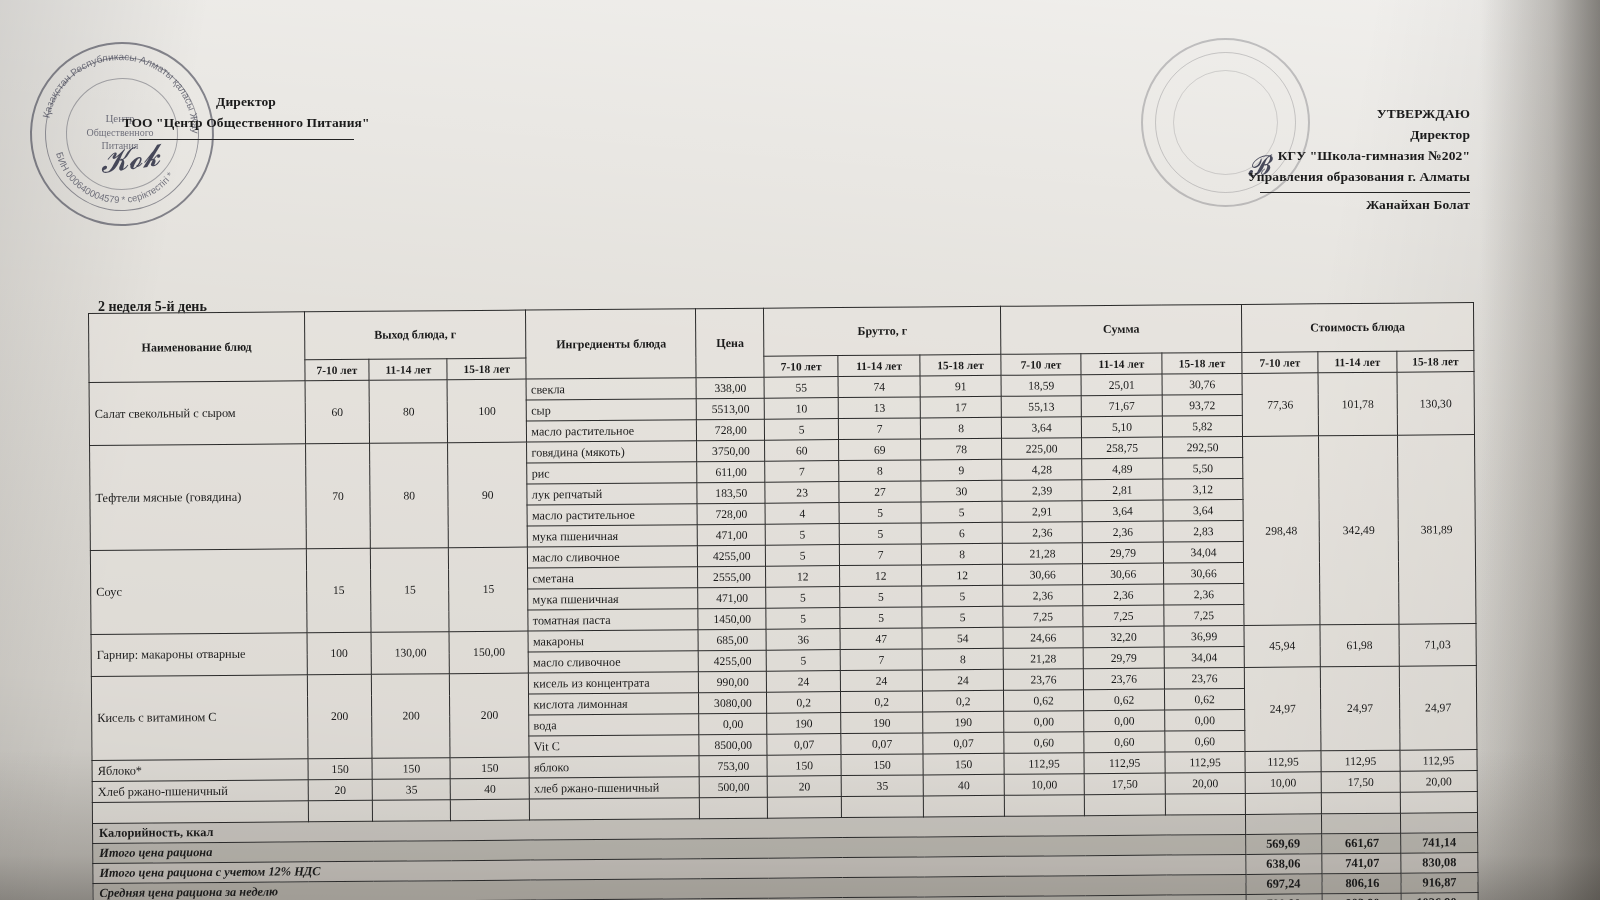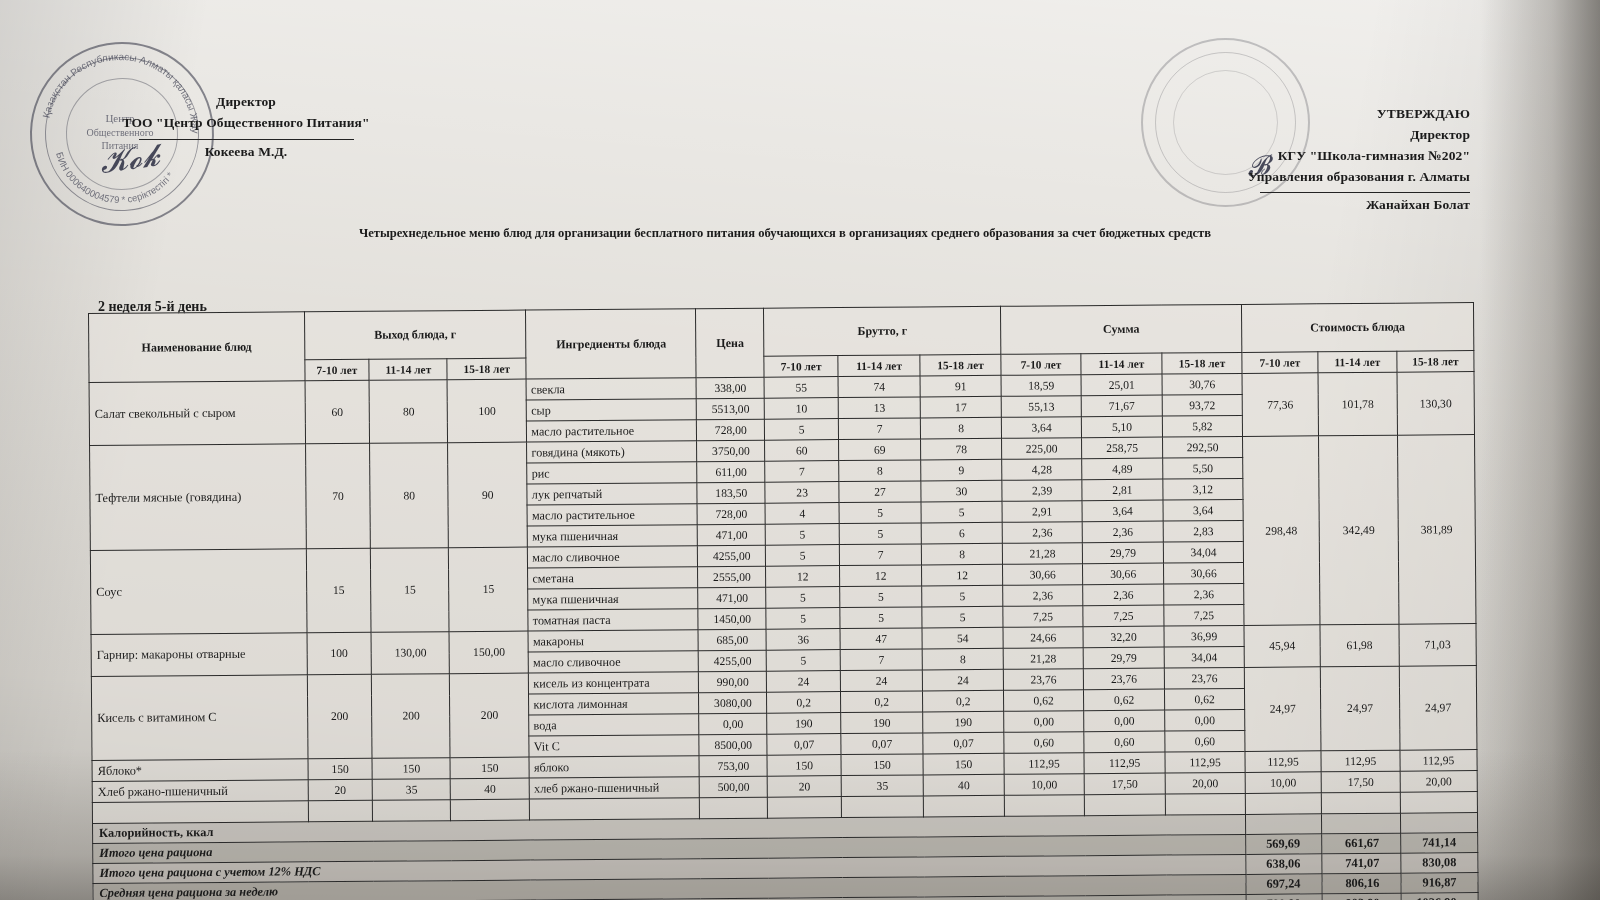--- a/index.html
+++ b/index.html
@@ -97,34 +97,32 @@
   <text x="90" y="107" font-size="10" text-anchor="middle" fill="#2a2c40" font-family="'Liberation Serif',serif">Питания</text>
 </svg>
 <div class="stamp" id="stamp-right"></div>
 <div class="sigscribble" style="left:100px;top:142px;">𝓚𝓸𝓴</div>
 <div class="sigscribble" style="right:330px;top:152px;font-size:26px;">𝓑</div>
 
 <div class="hdr" id="hdr-left">
   <div>Директор</div>
   <div>ТОО "Центр Общественного Питания"</div>
   <div class="line-sig"></div>
-  <div>Кокеева М.Д.</div>
 </div>
 
 <div class="hdr" id="hdr-right">
   <div>УТВЕРЖДАЮ</div>
   <div>Директор</div>
   <div>КГУ  "Школа-гимназия №202"</div>
   <div>Управления образования г. Алматы</div>
   <div class="line-sig"></div>
   <div>Жанайхан Болат</div>
 </div>
 
 <div id="doc-title">
-  <div>Четырехнедельное меню блюд для организации бесплатного питания обучающихся в организациях среднего образования за счет бюджетных средств</div>
 </div>
 
 <div id="week-day">2 неделя 5-й день</div>
 
 <div id="tbl-wrap">
   <table>
     <colgroup>
       <col style="width:213px">
         <col style="width:64px">
         <col style="width:77px">

